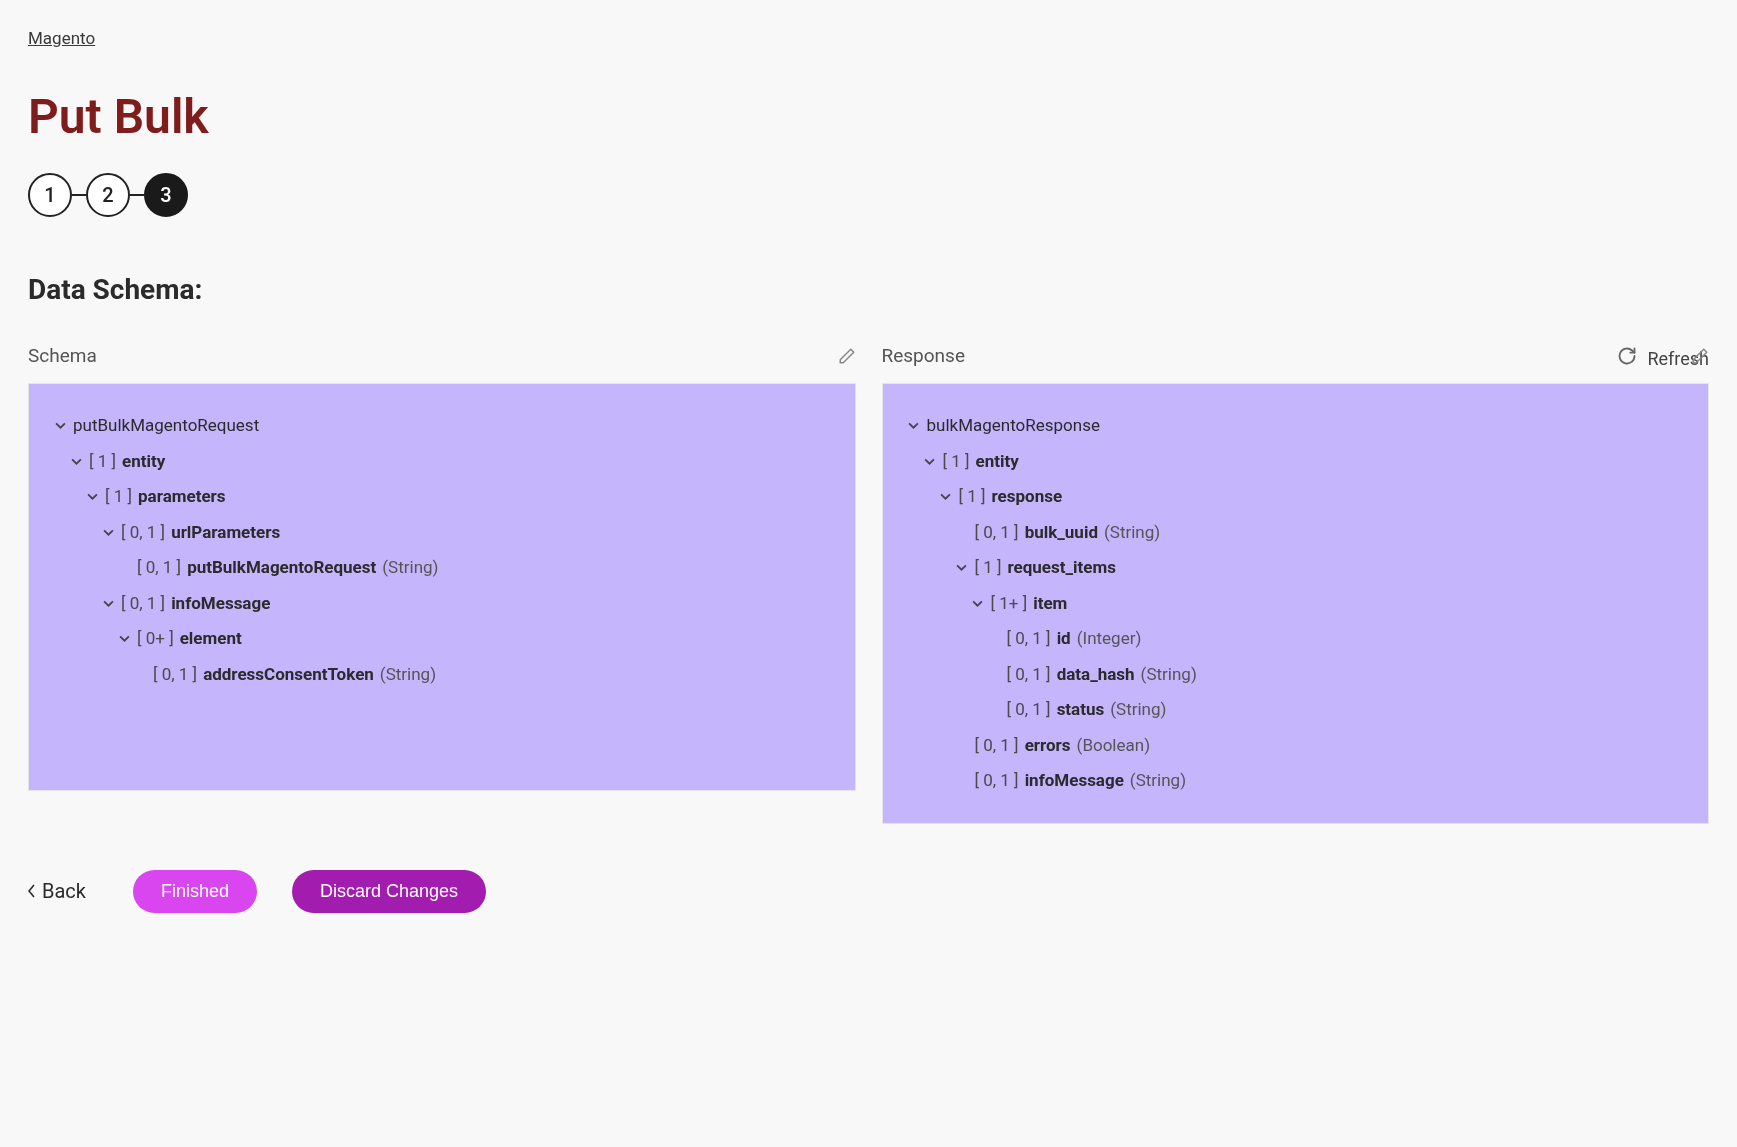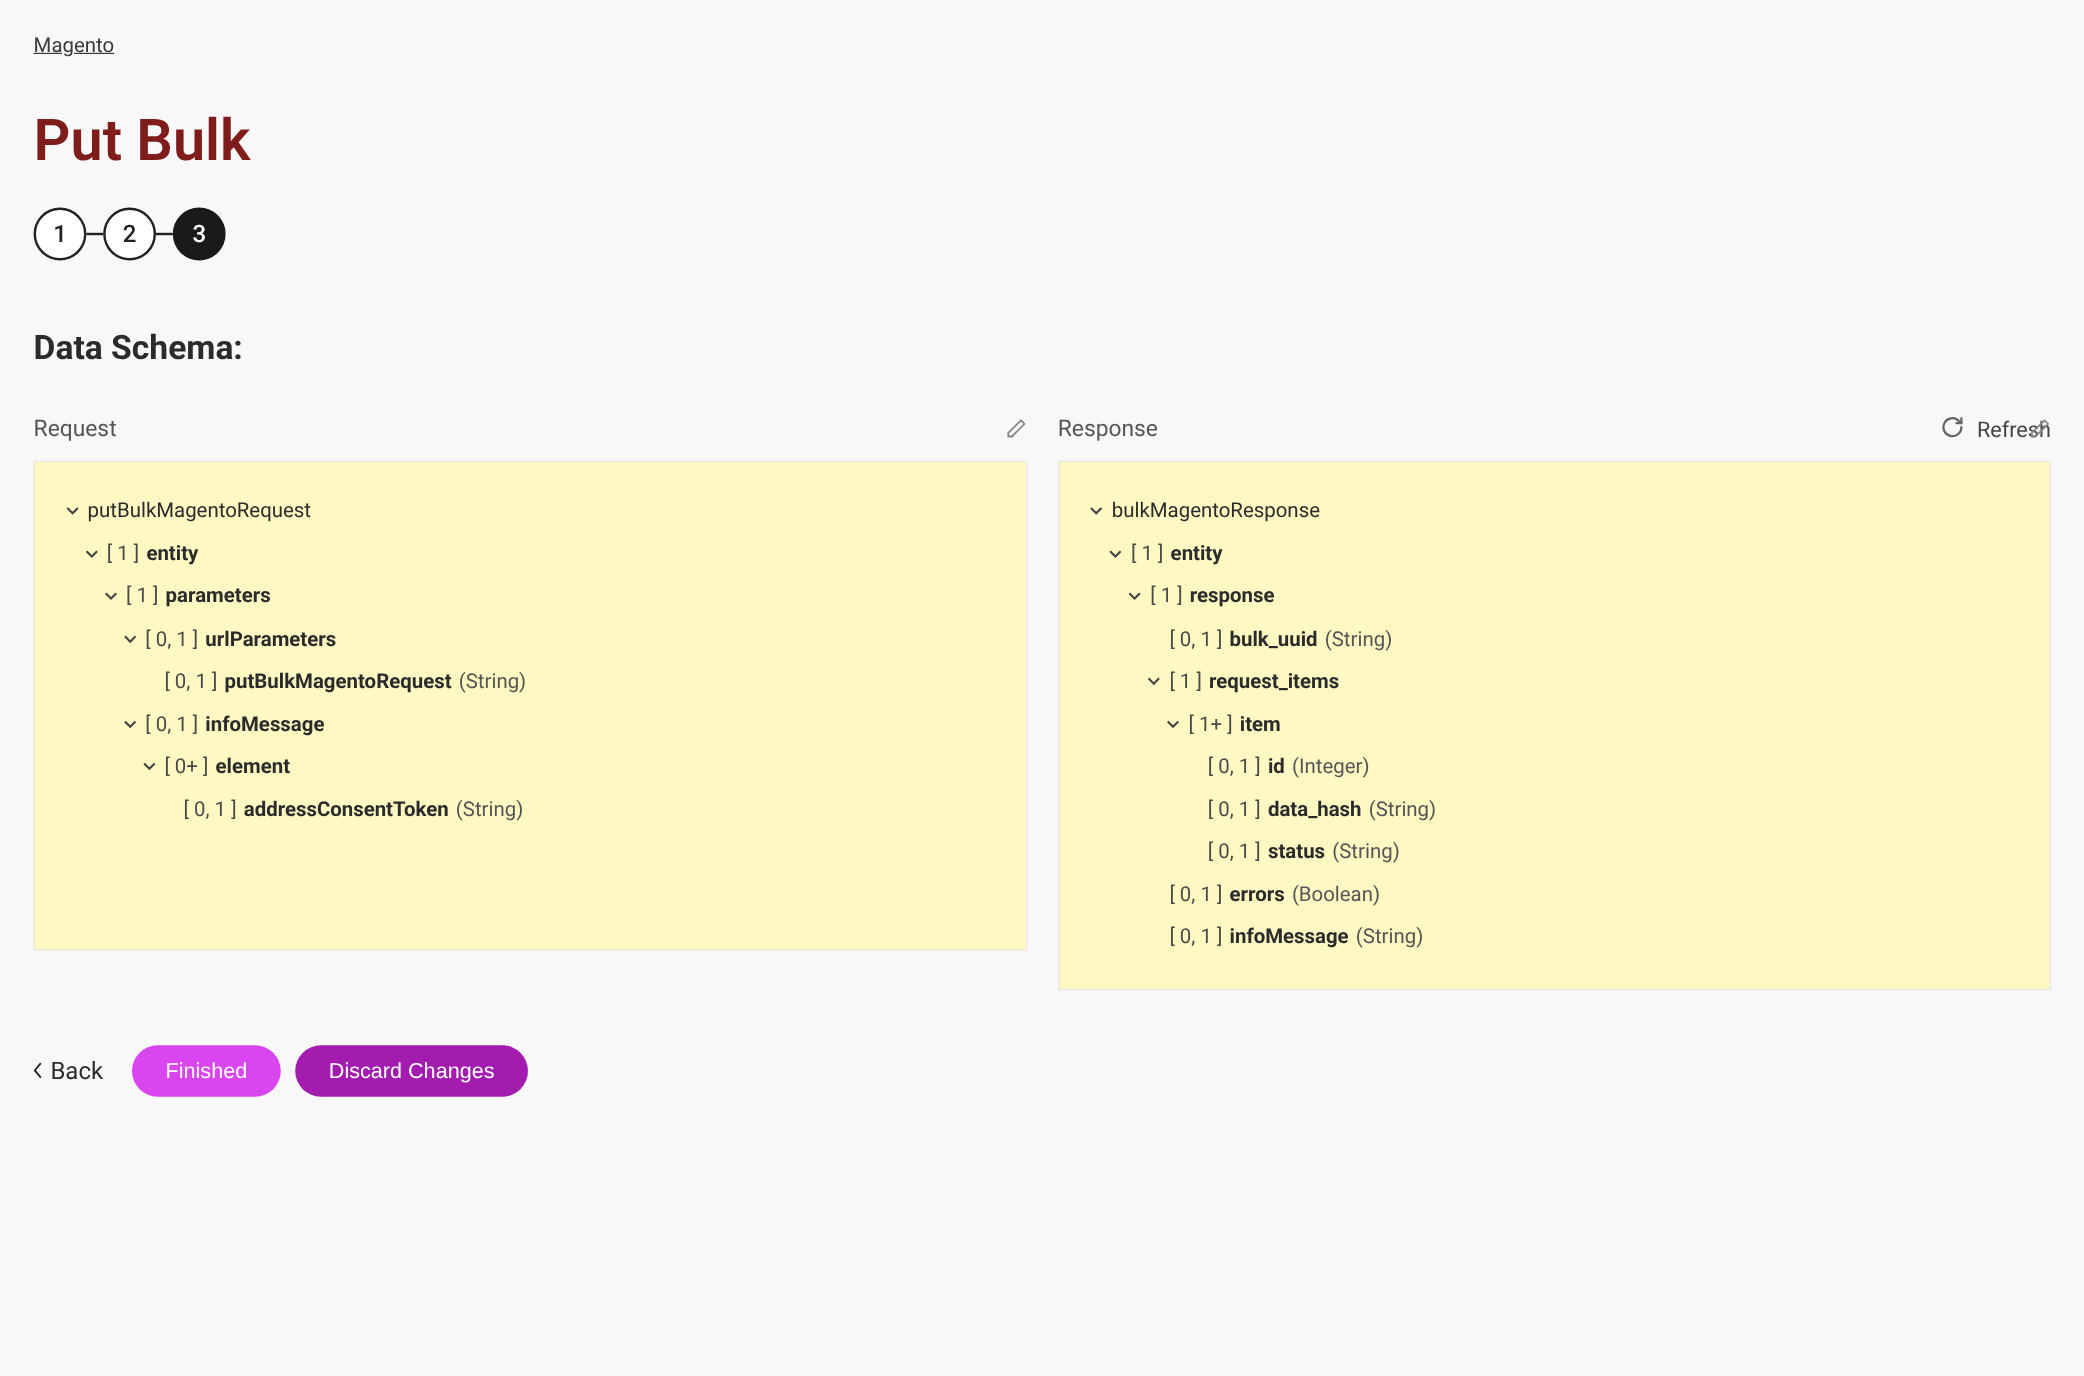--- a/index.html
+++ b/index.html
@@ -90,21 +90,21 @@
     font-size: 19px;
     color: #555;
   }
   .edit-icon {
     color: #888;
     cursor: pointer;
     width: 18px;
     height: 18px;
   }
   .card {
-    background: #fef9c3;
+    background: #c4b5fd;
     border: 1px solid #e5e5e5;
     padding: 24px 32px 24px 24px;
     min-height: 408px;
     text-align: center;
   }
   .tree { font-size: 17px; line-height: 1.5; }
   .tree-row {
     display: flex;
     align-items: baseline;
     gap: 6px;
@@ -125,21 +125,21 @@
   .bold { font-weight: 700; color: #2b2b2b; }
   .type { color: #555; }
   .ind1 { padding-left: 16px; }
   .ind2 { padding-left: 32px; }
   .ind3 { padding-left: 48px; }
   .ind4 { padding-left: 64px; }
   .ind5 { padding-left: 80px; }
   .footer-actions {
     display: flex;
     align-items: center;
-    gap: 12px;
+    gap: 35px;
     margin-top: 46px;
   }
   .back-link {
     display: flex;
     align-items: center;
     gap: 6px;
     font-size: 20px;
     color: #2b2b2b;
     cursor: pointer;
     padding-right: 12px;
@@ -182,21 +182,21 @@
           <polyline points="21 3 21 8 16 8"></polyline>
         </svg>
     </span>
     <span>Refresh</span>
   </div>
 
   <div class="columns">
 
     <div class="col">
       <div class="col-header">
-        <span class="col-label">Request</span>
+        <span class="col-label">Schema</span>
         <span class="edit-icon">
           <svg viewBox="0 0 24 24" fill="none" stroke="currentColor" stroke-width="2" stroke-linecap="round" stroke-linejoin="round">
               <path d="M17 3l4 4L7 21H3v-4L17 3z"></path>
             </svg>
         </span>
       </div>
       <div class="card">
         <div class="tree">
           <div class="tree-row">
             <span class="caret">

